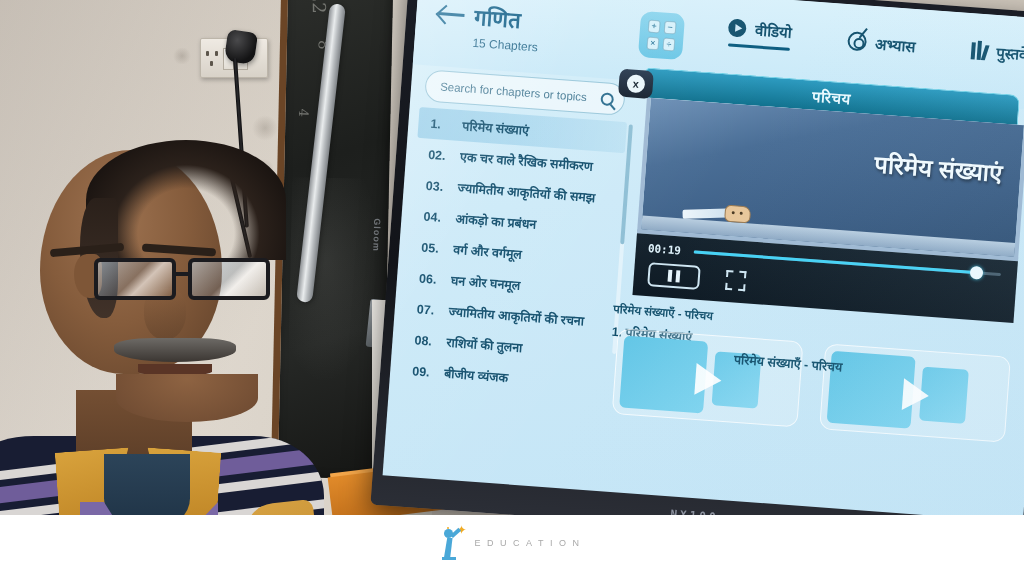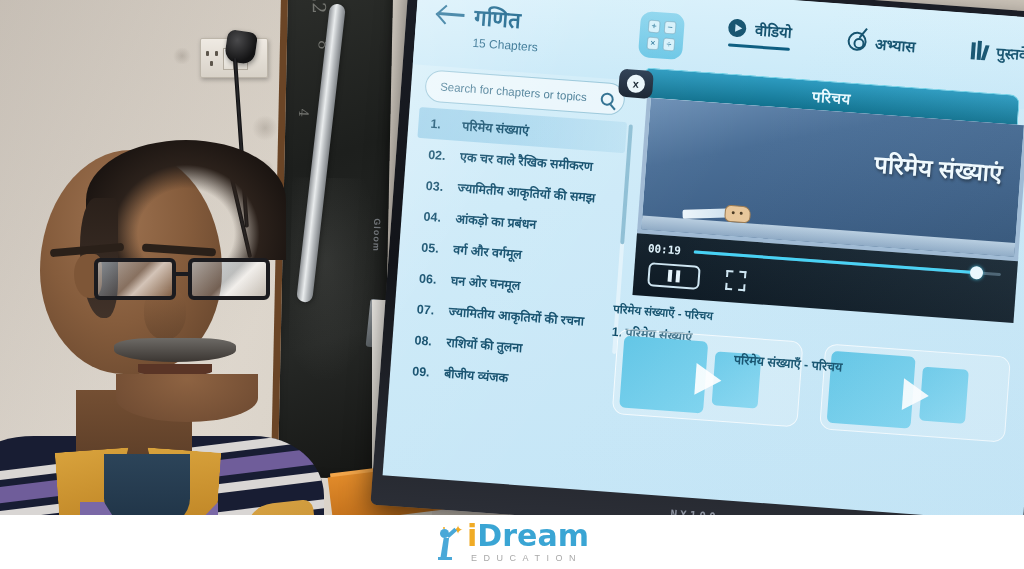--- a/index.html
+++ b/index.html
@@ -688,20 +688,17 @@
     <div class="logo-kid">
       <div class="star-dot"></div>
       <div class="star-sm">✦</div>
       <div class="star-big">✦</div>
       <div class="kid-arm"></div>
       <div class="kid-head"></div>
       <div class="kid-body"></div>
       <div class="kid-leg"></div>
     </div>
     <div class="logo-text">
-      <div class="logo-main">
-        <span class="logo-i">i</span><span class="logo-dream">Dream</span>
-      </div>
       <div class="logo-sub">EDUCATION</div>
     </div>
   </div>
 
 </div>
 
 </body></html>

